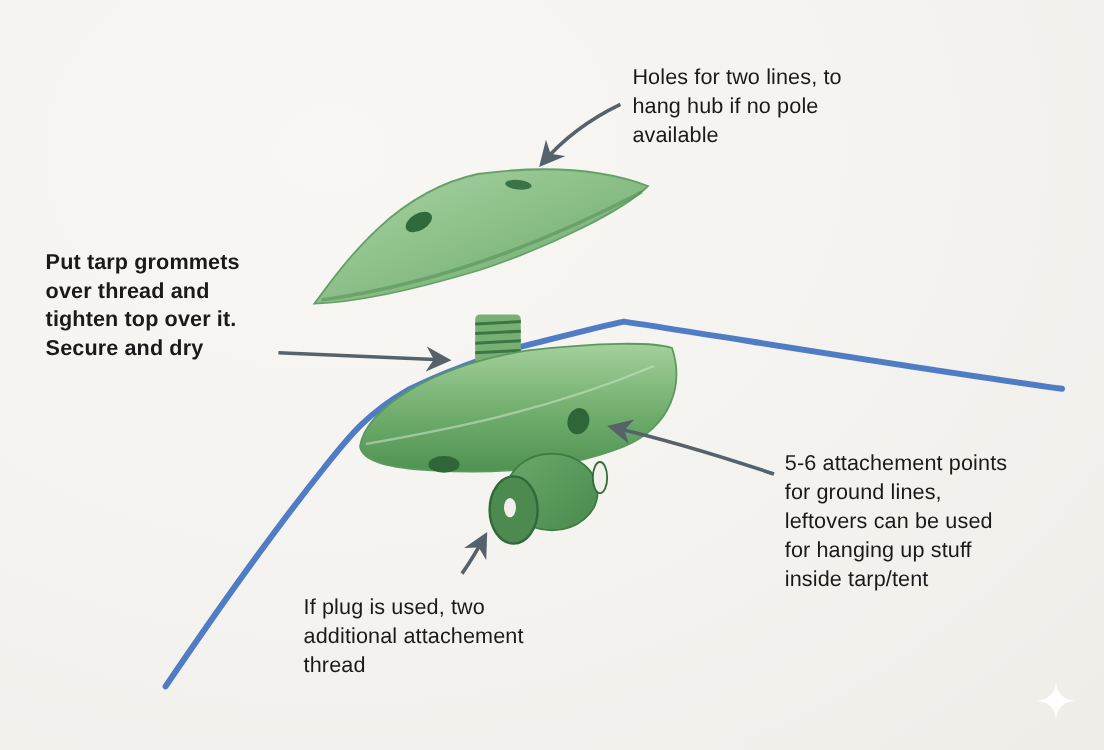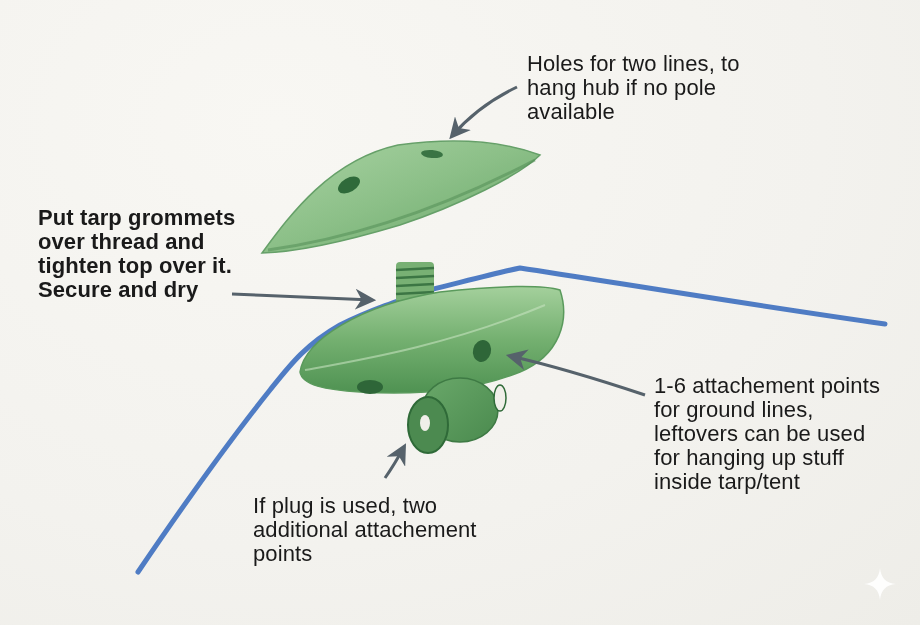--- a/index.html
+++ b/index.html
@@ -11,21 +11,21 @@
   }
   .paper {
     position: absolute; inset: 0;
     background:
       radial-gradient(ellipse at 30% 20%, #f8f7f3 0%, #f3f2ee 60%, #eeede8 100%);
   }
   svg.art { position: absolute; left: 0; top: 0; }
   .label {
     position: absolute;
     color: #1a1a1a;
-    font-size: 22px;
+    font-size: 18px;
     line-height: 24px;
     white-space: pre-line;
     letter-spacing: 0.1px;
   }
   #lbl-holes { left: 527px; top: 52px; }
   #lbl-grommets { left: 38px; top: 206px; font-weight: bold; }
   #lbl-attach { left: 654px; top: 374px; }
   #lbl-plug { left: 253px; top: 494px; }
   .sparkle { position: absolute; left: 862px; top: 566px; }
 </style>
@@ -95,24 +95,24 @@
   <path d="M385,478 C392,468 398,458 404,447" fill="none" stroke="#56626b" stroke-width="3" marker-end="url(#arrowHead)"></path>
 </svg>
 
 <div class="label" id="lbl-holes">Holes for two lines, to
 hang hub if no pole
 available</div>
 <div class="label" id="lbl-grommets">Put tarp grommets
 over thread and
 tighten top over it.
 Secure and dry</div>
-<div class="label" id="lbl-attach">1-6 attachement points
+<div class="label" id="lbl-attach">5-6 attachement points
 for ground lines,
 leftovers can be used
 for hanging up stuff
 inside tarp/tent</div>
 <div class="label" id="lbl-plug">If plug is used, two
 additional attachement
-points</div>
+thread</div>
 
 <svg class="sparkle" width="36" height="36" viewBox="0 0 36 36">
   <path d="M18,2 C19,12 24,17 34,18 C24,19 19,24 18,34 C17,24 12,19 2,18 C12,17 17,12 18,2 Z" fill="#ffffff" opacity="0.9"></path>
 </svg>
 
 </body></html>

